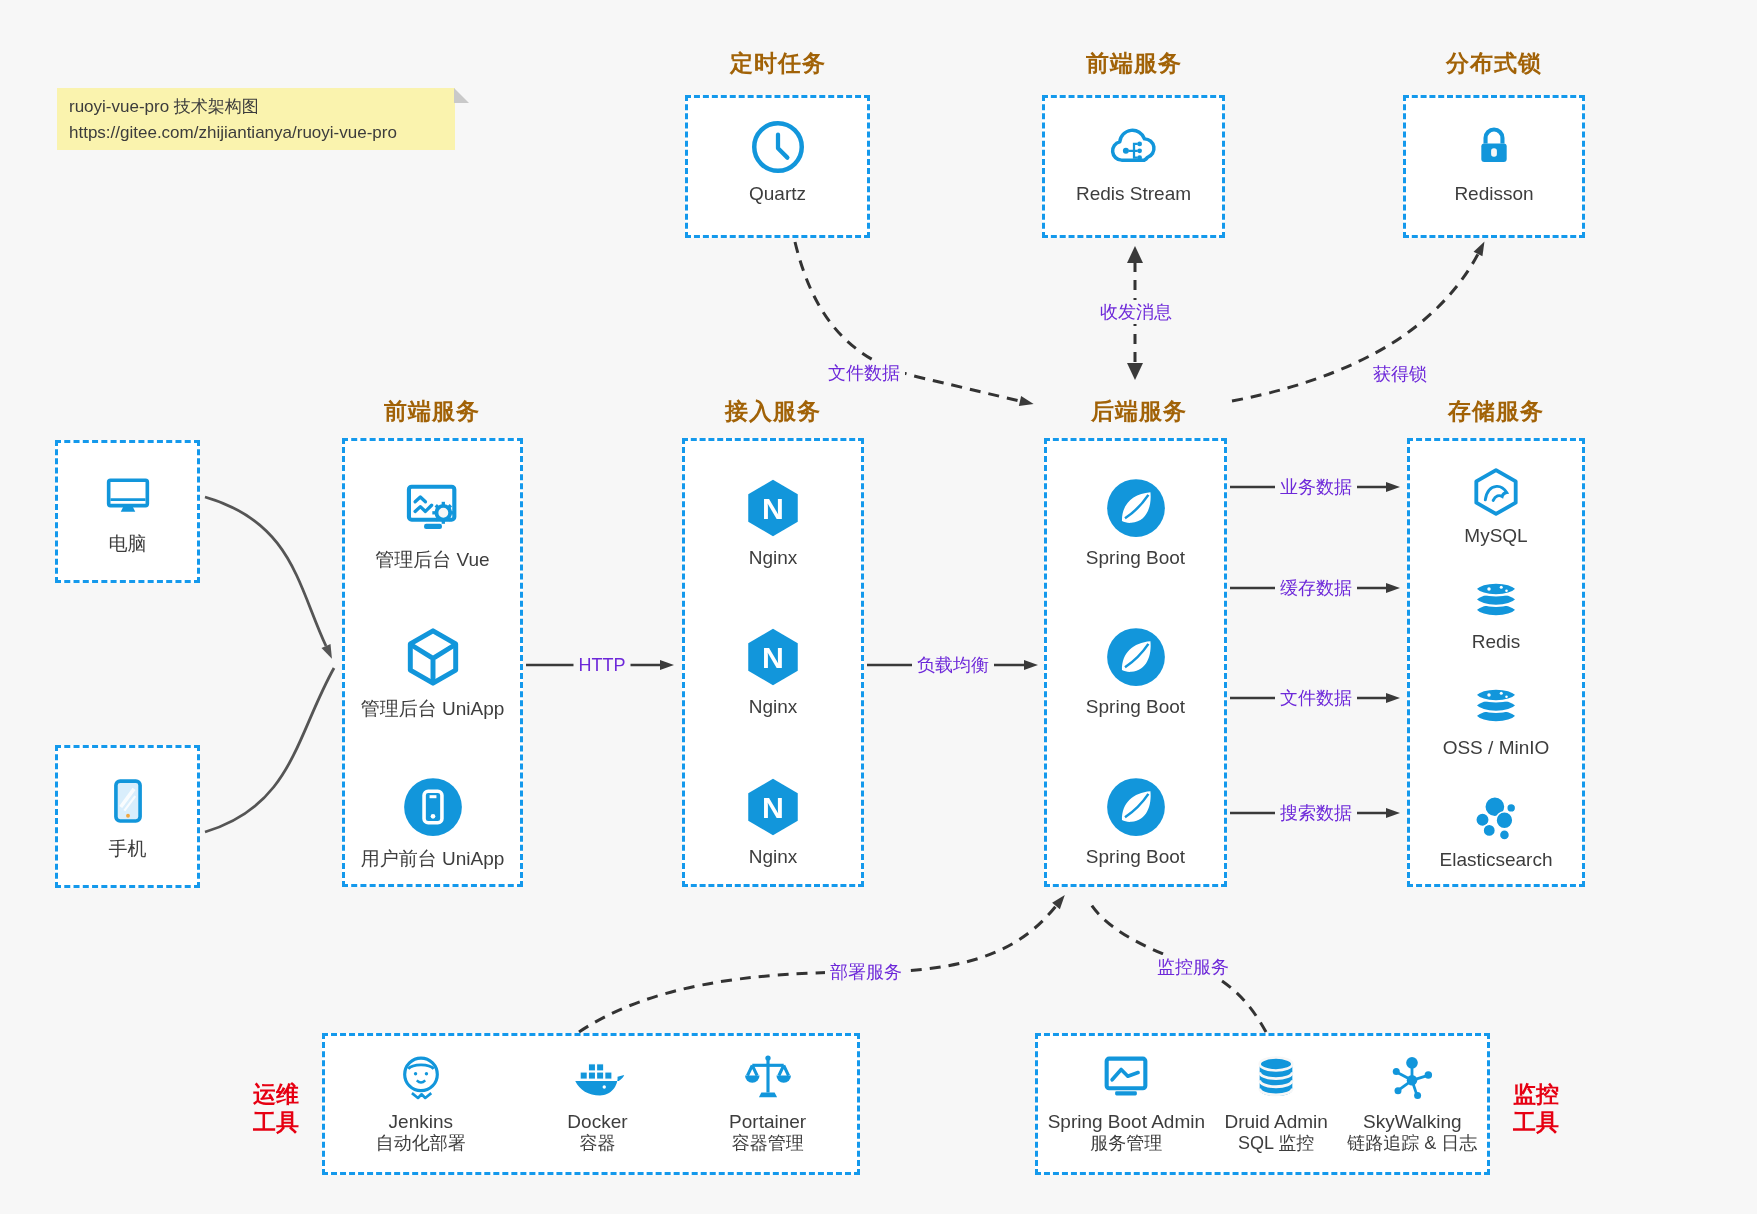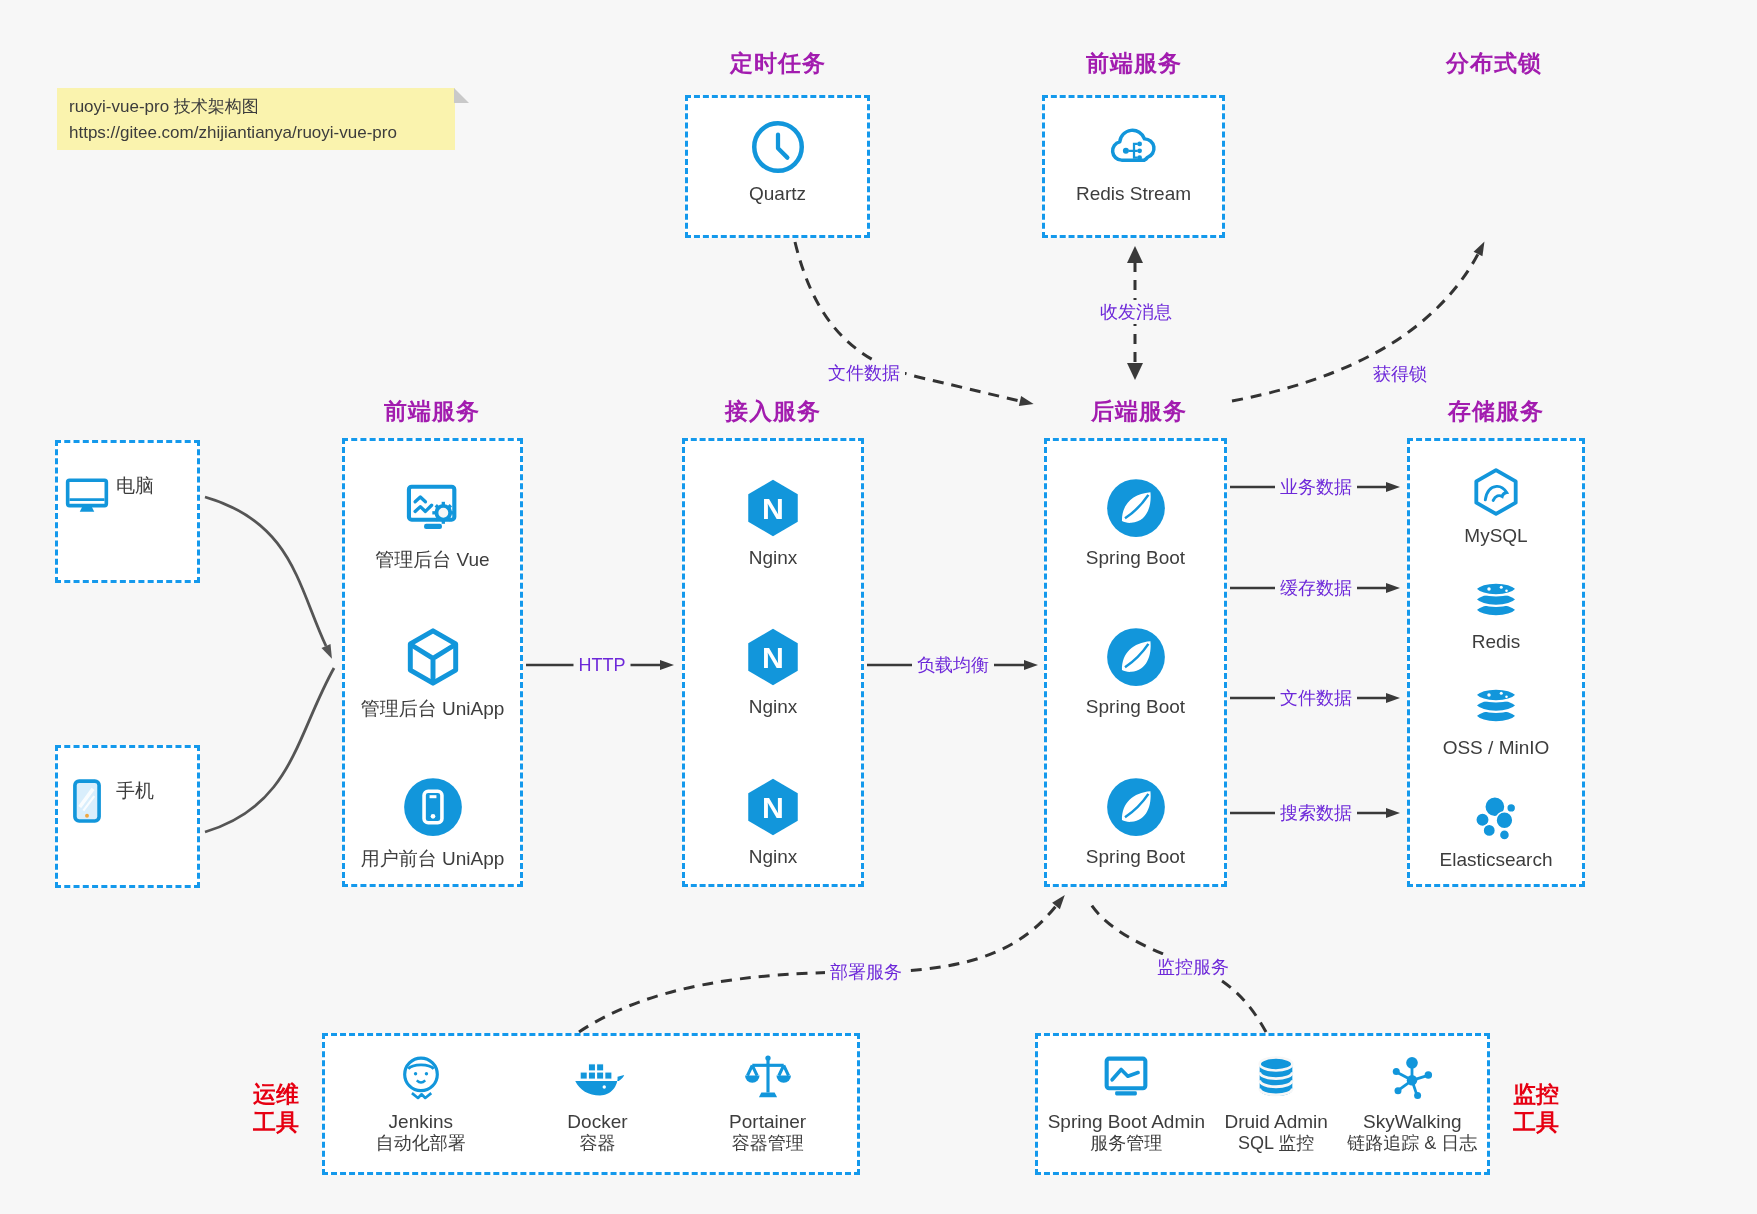--- a/index.html
+++ b/index.html
@@ -4,24 +4,24 @@
 <style>
   html,body{margin:0;padding:0;background:#f7f7f7;}
   .canvas{position:relative;width:1757px;height:1214px;background:#f7f7f7;
           font-family:"Liberation Sans",sans-serif;overflow:hidden;}
   .wires{position:absolute;left:0;top:0;}
   .note{position:absolute;left:57px;top:88px;width:398px;height:62px;background:#faf3ae;
         color:#3c3c3c;font-size:17px;line-height:26px;padding:6px 12px;box-sizing:border-box;}
   .note-fold{position:absolute;top:0;right:-14px;width:0;height:0;
         border-bottom:15px solid #c9c9c9;border-right:15px solid transparent;}
   .title-red{position:absolute;width:220px;margin-left:-110px;text-align:center;
-        font-size:23px;font-weight:bold;color:#a21caf;letter-spacing:1px;white-space:nowrap;}
+        font-size:23px;font-weight:bold;color:#a16207;letter-spacing:1px;white-space:nowrap;}
   .box{position:absolute;border:3px dashed #1499ec;background:#ffffff;box-sizing:border-box;}
   .node-box{display:flex;flex-direction:column;align-items:center;padding-top:19px;}
-  .client-box{display:flex;flex-direction:row;align-items:flex-start;padding-top:24px;}
+  .client-box{display:flex;flex-direction:column;align-items:center;padding-top:24px;}
   .lbl{font-size:19px;color:#3d3d3d;margin-top:6px;white-space:nowrap;}
   .svc{position:absolute;left:0;right:0;display:flex;flex-direction:column;align-items:center;}
   .bottom-box{display:flex;flex-direction:row;justify-content:space-around;
         align-items:flex-start;padding-top:13px;}
   .tool{display:flex;flex-direction:column;align-items:center;}
   .tool-name{font-size:19px;color:#3d3d3d;line-height:22px;margin-top:4px;white-space:nowrap;}
   .tool-sub{font-size:18px;color:#3d3d3d;line-height:21px;white-space:nowrap;}
   .side-label{position:absolute;font-size:23px;font-weight:bold;color:#e60012;
         line-height:28px;text-align:center;white-space:nowrap;}
   .edge-label{position:absolute;transform:translate(-50%,-50%);background:#f7f7f7;
@@ -89,20 +89,30 @@
         <circle cx="17.5" cy="27" r="2.4" fill="#1296db"></circle>
         <path d="M19.5 27 H24 M24 27 V21.5 H27 M24 27 H27 M24 27 V32.5 H27" fill="none" stroke="#1296db" stroke-width="1.8"></path>
         <circle cx="28.5" cy="21.5" r="1.9" fill="#1296db"></circle>
         <circle cx="28.5" cy="27" r="1.9" fill="#1296db"></circle>
         <circle cx="28.5" cy="32.5" r="1.9" fill="#1296db"></circle>
       </svg>
     </span>
     <div class="lbl">Redis Stream</div>
   </div>
 
+  <div class="box node-box" style="left:1403px;top:95px;width:182px;height:143px;">
+    <span class="ic">
+      <svg width="58" height="60" viewBox="0 0 48 48">
+        <path d="M17 21 v-4.5 a7 7 0 0 1 14 0 V21" fill="none" stroke="#1296db" stroke-width="3.4"></path>
+        <rect x="13.5" y="21" width="21" height="15.5" rx="2.5" fill="#1296db"></rect>
+        <rect x="21.6" y="25" width="4.8" height="7" rx="2.2" fill="#f7f7f7"></rect>
+      </svg>
+    </span>
+    <div class="lbl">Redisson</div>
+  </div>
 
   <div class="box client-box" style="left:55px;top:440px;width:145px;height:143px;">
     <span class="ic">
       <svg width="58" height="58" viewBox="0 0 48 48">
         <rect x="8" y="11" width="32" height="21" rx="1.5" fill="none" stroke="#1296db" stroke-width="3"></rect>
         <line x1="9.5" y1="27" x2="38.5" y2="27" stroke="#1296db" stroke-width="2.2"></line>
         <path d="M20.5 32 h7 l2.5 5 h-12 z" fill="#1296db"></path>
       </svg>
     </span>
     <div class="lbl">电脑</div>

